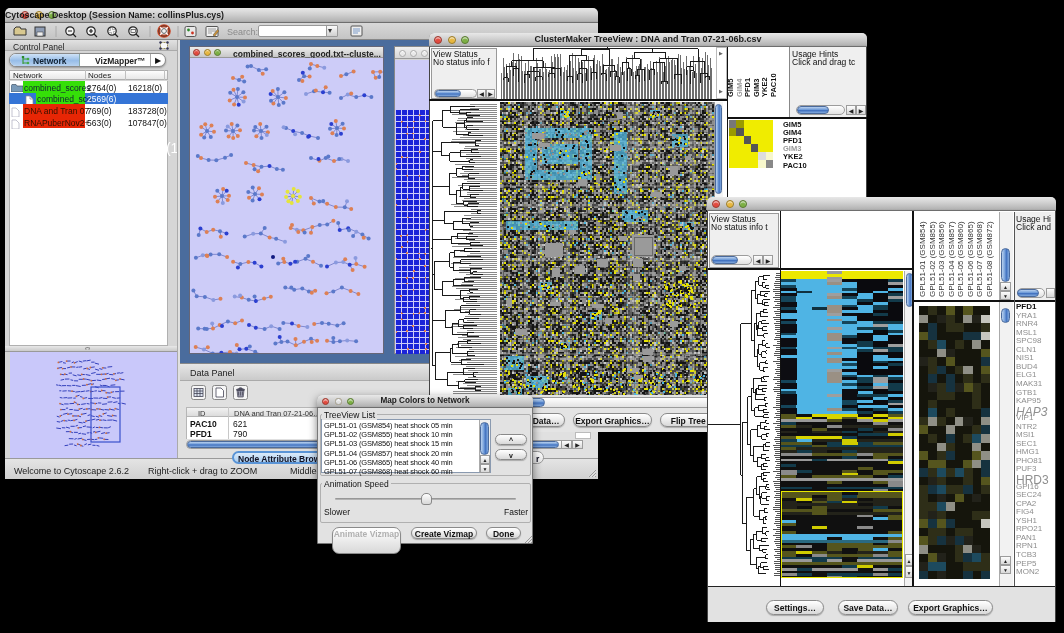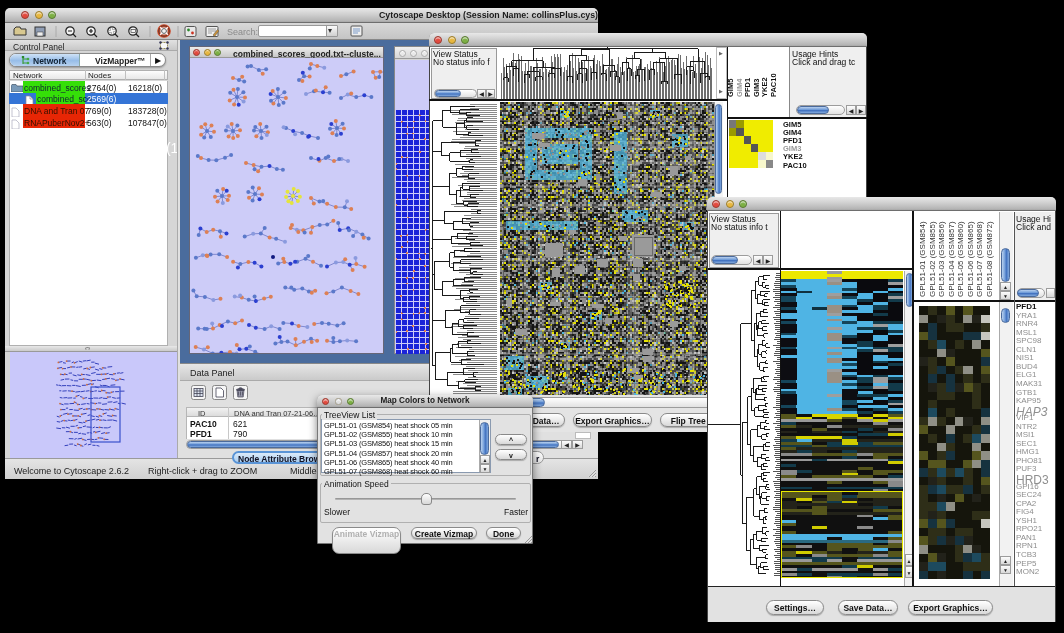--- a/index.html
+++ b/index.html
@@ -2,21 +2,21 @@
 <html><head><meta charset="utf-8"><style>
 * { margin:0; padding:0; box-sizing:border-box; }
 body { width:1064px; height:633px; background:#000; font-family:"Liberation Sans",sans-serif; overflow:hidden; position:relative; }
 div { position:absolute; }
 </style></head><body>
 <div style="position:absolute;left:5px;top:8px;width:593px;height:471px;background:#dcdcdc;border:1px solid #555;border-radius:6px 6px 0 0;"></div>
 <div style="position:absolute;left:5px;top:8px;width:593px;height:15px;background:linear-gradient(#e8e8e8,#d0d0d0 45%,#b2b2b2 95%,#9a9a9a);border-bottom:1px solid #6e6e6e;border-radius:5px 5px 0 0;">
     <div style="position:absolute;left:16.0px;top:3px;width:8px;height:8px;border-radius:50%;background:#e3493d;border:0.5px solid #9a3c32;box-shadow:inset 0 1.5px 1px rgba(255,255,255,.65);"></div>
     <div style="position:absolute;left:29.5px;top:3px;width:8px;height:8px;border-radius:50%;background:#e8b73e;border:0.5px solid #9a7d2c;box-shadow:inset 0 1.5px 1px rgba(255,255,255,.65);"></div>
     <div style="position:absolute;left:43.0px;top:3px;width:8px;height:8px;border-radius:50%;background:#7cb043;border:0.5px solid #5a7a33;box-shadow:inset 0 1.5px 1px rgba(255,255,255,.65);"></div>
-    <div style="position:absolute;left:0;right:0;top:2.0px;text-align:right;font-size:8.8px;font-weight:bold;color:#1b1b1b;white-space:nowrap;">Cytoscape Desktop (Session Name: collinsPlus.cys)</div>
+    <div style="position:absolute;left:0;right:0;top:2.0px;text-align:left;font-size:8.8px;font-weight:bold;color:#1b1b1b;white-space:nowrap;">Cytoscape Desktop (Session Name: collinsPlus.cys)</div>
   </div>
 <div style="position:absolute;left:5px;top:23px;width:593px;height:17px;background:linear-gradient(#d8d8d8,#c4c4c4);border-bottom:1px solid #878787;"></div>
 <svg style="position:absolute;left:12px;top:24px" width="360" height="15">
     <g stroke="#333" fill="none">
       <path d="M2 11V5l2-2h4l1 2h5v6z" fill="#d8c890" stroke-width="1"></path>
       <rect x="23" y="3" width="10" height="9" fill="#8f9db4" stroke-width="1"></rect>
       <rect x="25" y="8" width="6" height="4" fill="#eee" stroke-width="0.5"></rect>
       <path d="M44 2v11M138 2v11M166 2v11" stroke="#aaa"></path>
     </g>
     <g stroke="#222" fill="none" stroke-width="1.2">
@@ -880,20 +880,21 @@
 <div style="position:absolute;left:575px;top:432px;width:16px;height:7px;background:#fff;border:1px solid #bbb;"></div>
 <div style="position:absolute;left:232px;top:451px;width:120px;height:13px;background:linear-gradient(#dcebfa,#a9cdf0);border:2px solid #5a94d6;border-radius:7px;"></div>
 <div style="position:absolute;left:238px;top:453.5px;font-size:8.5px;color:#112;font-weight:bold;white-space:nowrap;">Node Attribute Brows</div>
 <div style="position:absolute;left:430px;top:451px;width:114px;height:13px;background:linear-gradient(#fff,#e4e4e4);border:1px solid #999;border-radius:7px;"></div>
 <div style="position:absolute;left:536px;top:453.5px;font-size:8.5px;color:#112;font-weight:bold;white-space:nowrap;">r</div>
 <div style="position:absolute;left:429px;top:33px;width:438px;height:399px;background:#e4e4e4;border:1px solid #444;border-radius:5px 5px 0 0;"></div>
 <div style="position:absolute;left:429px;top:33px;width:438px;height:14px;background:linear-gradient(#e8e8e8,#d0d0d0 45%,#b2b2b2 95%,#9a9a9a);border-bottom:1px solid #6e6e6e;border-radius:5px 5px 0 0;">
     <div style="position:absolute;left:5.0px;top:3px;width:8px;height:8px;border-radius:50%;background:#e3493d;border:0.5px solid #9a3c32;box-shadow:inset 0 1.5px 1px rgba(255,255,255,.65);"></div>
     <div style="position:absolute;left:18.5px;top:3px;width:8px;height:8px;border-radius:50%;background:#e8b73e;border:0.5px solid #9a7d2c;box-shadow:inset 0 1.5px 1px rgba(255,255,255,.65);"></div>
     <div style="position:absolute;left:32.0px;top:3px;width:8px;height:8px;border-radius:50%;background:#7cb043;border:0.5px solid #5a7a33;box-shadow:inset 0 1.5px 1px rgba(255,255,255,.65);"></div>
+    <div style="position:absolute;left:0;right:0;top:1px;text-align:center;font-size:9px;font-weight:bold;color:#1b1b1b;white-space:nowrap;">ClusterMaker TreeView : DNA and Tran 07-21-06b.csv</div>
   </div>
 <div style="position:absolute;left:430px;top:47px;width:436px;height:363px;background:#fff;"></div>
 <div style="position:absolute;left:431px;top:48px;width:66px;height:51px;background:#efefef;border:1px solid #999;"></div>
 <div style="position:absolute;left:433px;top:48.5px;font-size:8.5px;color:#111;white-space:nowrap;">View Status</div>
 <div style="position:absolute;left:433px;top:56.5px;font-size:8.5px;color:#111;white-space:nowrap;">No status info f</div>
 <div style="position:absolute;left:434px;top:89px;width:43px;height:9px;border-radius:4.5px;background:linear-gradient(#fff,#e2e2e2);border:1px solid #9c9c9c;"></div>
 <div style="position:absolute;left:435px;top:90px;width:26px;height:7px;border-radius:4.5px;background:linear-gradient(#b8d0ee,#6f9bd8 45%,#3f6fbe 55%,#82aade);border:0.5px solid #4a6a9c;"></div>
 <div style="position:absolute;left:477px;top:89px;width:9px;height:9px;background:linear-gradient(#fdfdfd,#d8d8d8);border:1px solid #9c9c9c;text-align:center;line-height:9px;font-size:6px;color:#222;">◀</div>
 <div style="position:absolute;left:486px;top:89px;width:9px;height:9px;background:linear-gradient(#fdfdfd,#d8d8d8);border:1px solid #9c9c9c;text-align:center;line-height:9px;font-size:6px;color:#222;">▶</div>
 <svg style="position:absolute;left:500px;top:47px;" width="214" height="52" shape-rendering="crispEdges">

